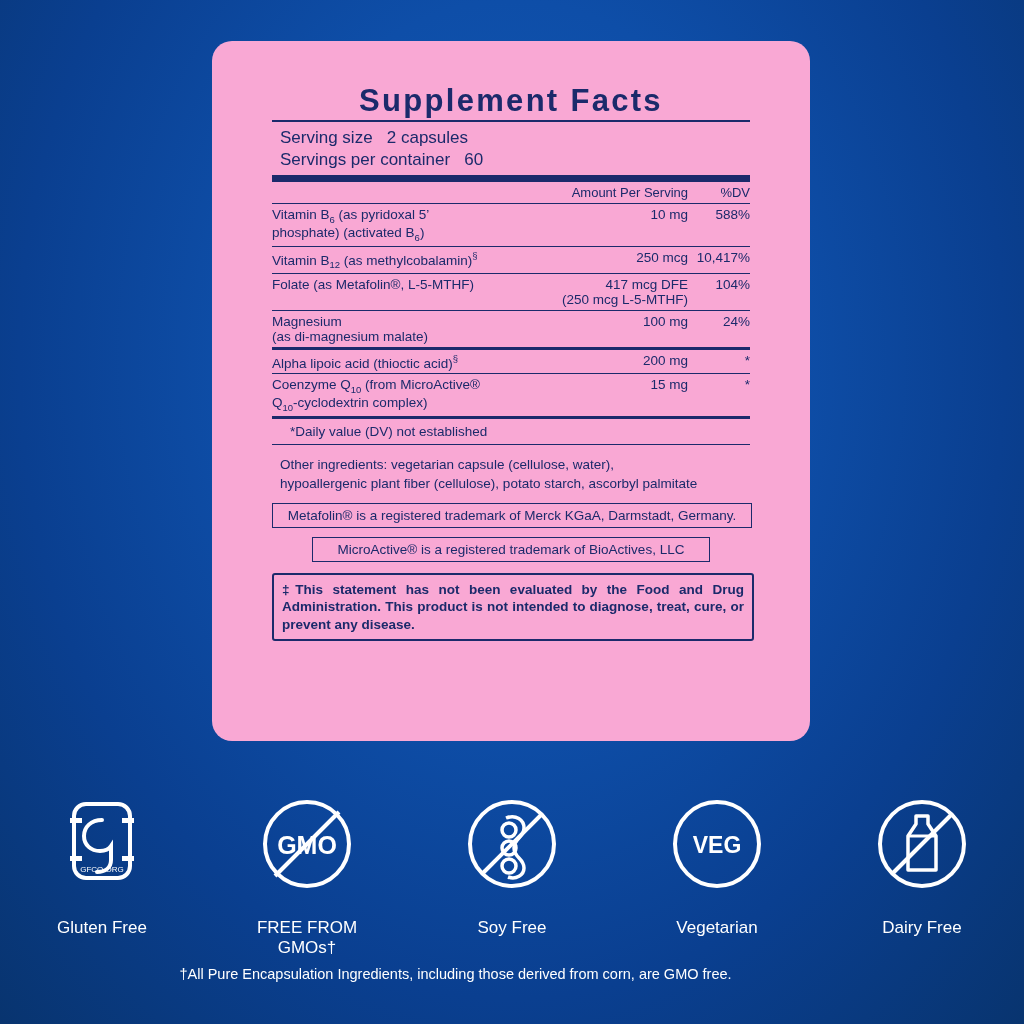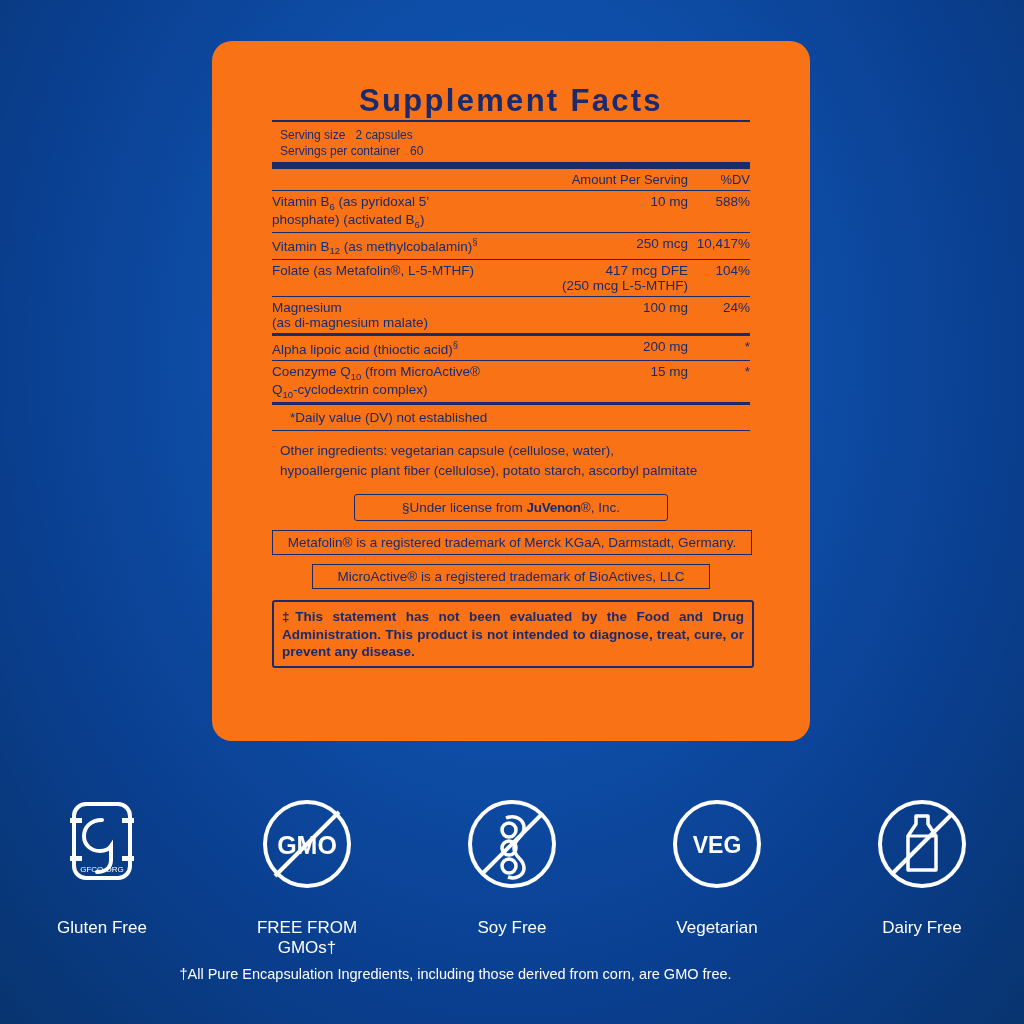--- a/index.html
+++ b/index.html
@@ -19,21 +19,21 @@
     height: 1024px;
   }
 
   
   .panel {
     position: absolute;
     left: 212px;
     top: 41px;
     width: 598px;
     height: 700px;
-    background: #f97316;
+    background: #f9a8d4;
     border-radius: 20px;
   }
 
   .facts {
     position: absolute;
     left: 60px;
     top: 44px;
     width: 478px;
     color: #1b2a6b;
   }
@@ -46,21 +46,21 @@
     color: #1b2a6b;
     text-align: center;
     line-height: 1.05;
     padding-bottom: 2px;
   }
   .title-rule {
     border-bottom: 2px solid #1b2a6b;
   }
 
   .serving {
-    font-size: 12px;
+    font-size: 17px;
     line-height: 1.35;
     padding: 5px 8px 3px 8px;
   }
 
   .thick-rule {
     height: 7px;
     background: #1b2a6b;
     margin: 0;
   }
   .thin-rule {
@@ -279,23 +279,20 @@
 
       <div class="daily">*Daily value (DV) not established</div>
 
       <div class="thin-rule"></div>
 
       <div class="other-ing">
         <div>Other ingredients: vegetarian capsule (cellulose, water),</div>
         <div>hypoallergenic plant fiber (cellulose), potato starch, ascorbyl palmitate</div>
       </div>
 
-      <div class="license-box">
-        <span>§Under license from </span><span class="juv">Ju<span class="v">V</span>enon</span><span>®, Inc.</span>
-      </div>
 
       <div class="tm-box" style="width:462px">Metafolin® is a registered trademark of Merck KGaA, Darmstadt, Germany.</div>
 
       <div class="tm-box" style="width:380px">MicroActive® is a registered trademark of BioActives, LLC</div>
 
       <div class="disclaimer">‡This statement has not been evaluated by the Food and Drug Administration. This product is not intended to diagnose, treat, cure, or prevent any disease.</div>
 
     </div>
   </div>
 

